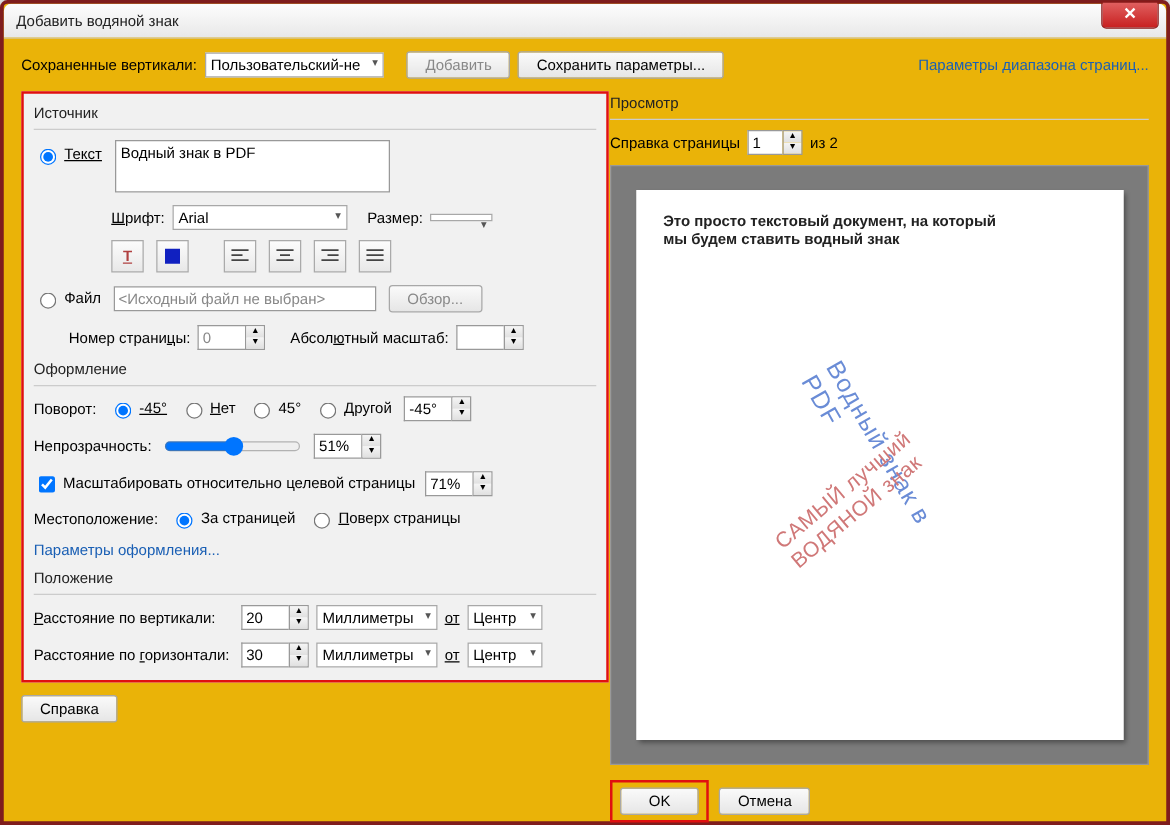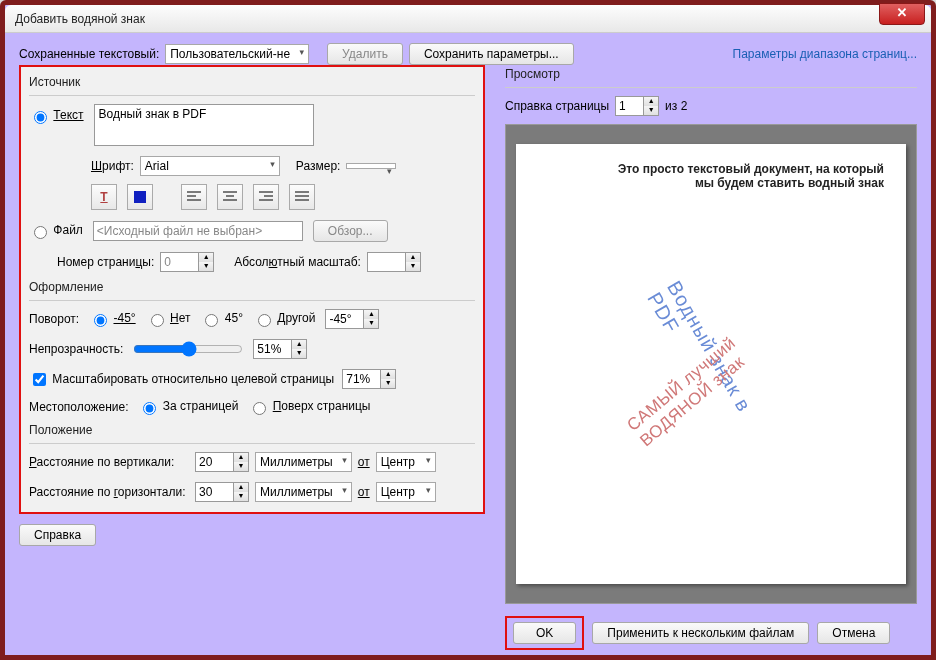--- a/index.html
+++ b/index.html
@@ -1,26 +1,26 @@
 <!DOCTYPE html>
 <html><head>
 <meta charset="utf-8">
 <style>
   * { box-sizing: border-box; font-family: "Segoe UI", Tahoma, sans-serif; font-size: 12px; }
   body { margin: 0; padding: 0; background: #efefef; width: 936px; height: 660px; overflow: hidden; }
-  .window { width: 936px; height: 660px; background: #c4b5fd; border: 5px solid #7f1d1d; border-radius: 6px 6px 0 0; box-shadow: 0 0 6px rgba(0,0,0,0.3); }
+  .window { width: 936px; height: 660px; background: #eab308; border: 3px solid #7f1d1d; border-radius: 6px 6px 0 0; box-shadow: 0 0 6px rgba(0,0,0,0.3); }
   .titlebar { height: 28px; background: linear-gradient(#fdfdfd,#e8e8e8); border-radius: 6px 6px 0 0; position: relative; padding-left: 10px; line-height: 28px; color: #222; border-bottom: 1px solid #ccc;}
   .closebtn { position: absolute; top: -2px; right: 6px; width: 46px; height: 22px; background: linear-gradient(#e06060,#c82020); border: 1px solid #8a1818; border-radius: 0 0 4px 4px; color: #fff; text-align: center; line-height: 18px; font-weight: bold; font-size: 13px; cursor: pointer;}
   .body { padding: 10px 14px 10px 14px; }
   .row { display: flex; align-items: center; gap: 6px; }
   .btn { background: linear-gradient(#fafafa,#e6e6e6); border: 1px solid #a8a8a8; border-radius: 3px; padding: 3px 14px; cursor: pointer; }
   .combo { background: #fff; border: 1px solid #a8a8a8; padding: 2px 18px 2px 4px; position: relative; min-width: 110px; cursor: pointer;}
   .combo::after { content: "▾"; position: absolute; right: 4px; top: 2px; font-size: 9px; color: #555; }
   .link { color: #1a5fb4; cursor: pointer; }
-  .columns { display: flex; gap: 20px; }
+  .columns { display: flex; gap: 1px; margin-top: 10px; }
   .leftcol { width: 470px; }
   .rightcol { flex: 1; }
   .redbox { border: 2px solid #e01010; padding: 0 8px 10px 8px; background: #f1f1f1; }
   .group { margin-top: 6px; }
   .grouplabel { font-size: 12px; color: #222; padding: 2px 0; }
   .hr { height: 1px; background: #ccc; margin: 4px 0 8px 0; }
   label { white-space: nowrap; }
   input[type=text] { border: 1px solid #999; padding: 2px 3px; background: #fff; }
   input[type=radio], input[type=checkbox] { vertical-align: middle; cursor: pointer; }
   textarea { border: 1px solid #999; padding: 2px 4px; resize: none; background: #fff; font-family: inherit; font-size: 12px;}
@@ -44,23 +44,23 @@
 <body>
 
 <div class="window">
   <div class="titlebar">
     <span>Добавить водяной знак</span>
     <div class="closebtn">✕</div>
   </div>
   <div class="body">
 
     <div class="row">
-      <label>Сохраненные текстовый:</label>
+      <label>Сохраненные вертикали:</label>
       <div class="combo" style="min-width:140px"><span>Пользовательский-не</span></div>
-      <button class="btn" style="margin-left:12px;color:#888">Удалить</button>
+      <button class="btn" style="margin-left:12px;color:#888">Добавить</button>
       <button class="btn">Сохранить параметры...</button>
       <span style="flex:1"></span>
       <span class="link">Параметры диапазона страниц...</span>
     </div>
 
     <div class="columns">
 
       <div class="leftcol">
         <div class="redbox">
 
@@ -192,20 +192,23 @@
                   <div class="arrows">
                     <span>▲</span>
                     <span>▼</span>
                   </div>
                 </div>
             </div>
             <div class="row" style="margin-top:10px; gap:10px">
               <label>Местоположение:</label>
               <label><input type="radio" name="loc" checked="" style=""> <span>За страницей</span></label>
               <label><input type="radio" name="loc" style=""> <span style="text-decoration:underline">П</span>оверх страницы</label>
+            </div>
+            <div style="margin-top:10px">
+              <span class="link">Параметры оформления...</span>
             </div>
           </div>
 
           <div class="group">
             <div class="grouplabel">Положение</div>
             <div class="hr"></div>
             <div class="row" style="gap:6px">
               <label style="width:160px"><span class="underline-letter">Р</span>асстояние по вертикали:</label>
               <div class="spin">
                   <input type="text" value="20" style="">
@@ -248,32 +251,31 @@
               <input type="text" style="width: 28px;" value="1">
               <div class="arrows">
                 <span>▲</span>
                 <span>▼</span>
               </div>
             </div>
           <label>из 2</label>
         </div>
         <div class="previewframe">
           <div class="page">
-            <div style="text-align:right;font-weight:bold;font-size:13px;color:#222">
+            <div style="text-align:left;font-weight:bold;font-size:13px;color:#222">
               <div>Это просто текстовый документ, на который</div>
               <div>мы будем ставить водный знак</div>
             </div>
             <div class="watermark wm1">Водный знак в PDF</div>
             <div class="watermark wm2">САМЫЙ лучший ВОДЯНОЙ знак</div>
           </div>
         </div>
 
         <div class="bottomrow" style="gap:8px">
           <span style="display:inline-block;border:2px solid #e01010;padding:4px 6px">
             <button class="btn" style="padding:3px 22px">OK</button>
           </span>
-          <button class="btn">Применить к нескольким файлам</button>
           <button class="btn">Отмена</button>
         </div>
       </div>
     </div>
   </div>
 </div>
 
 </body></html>

